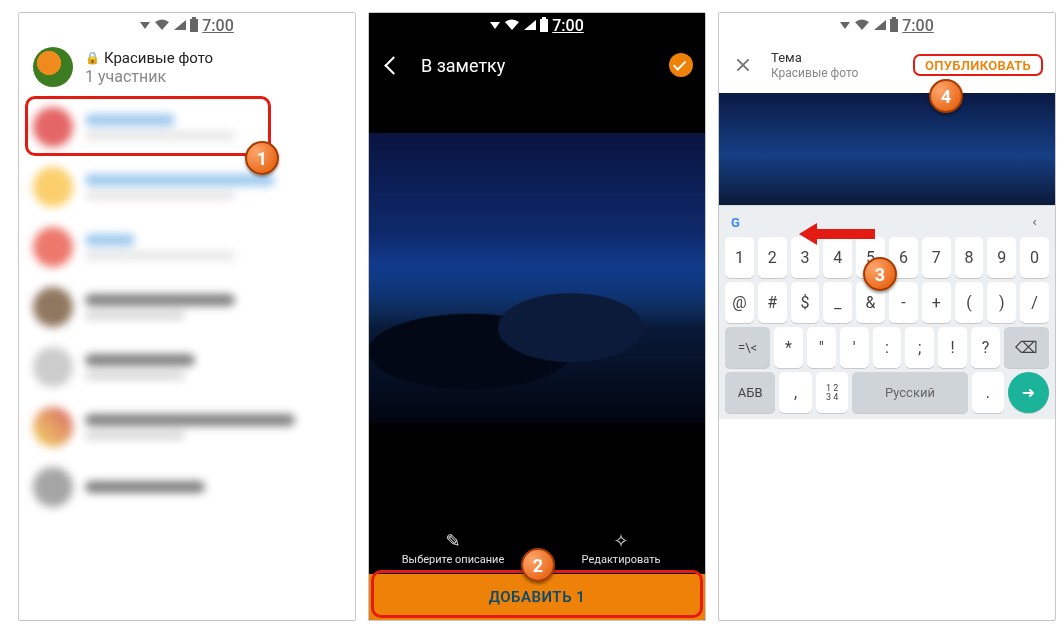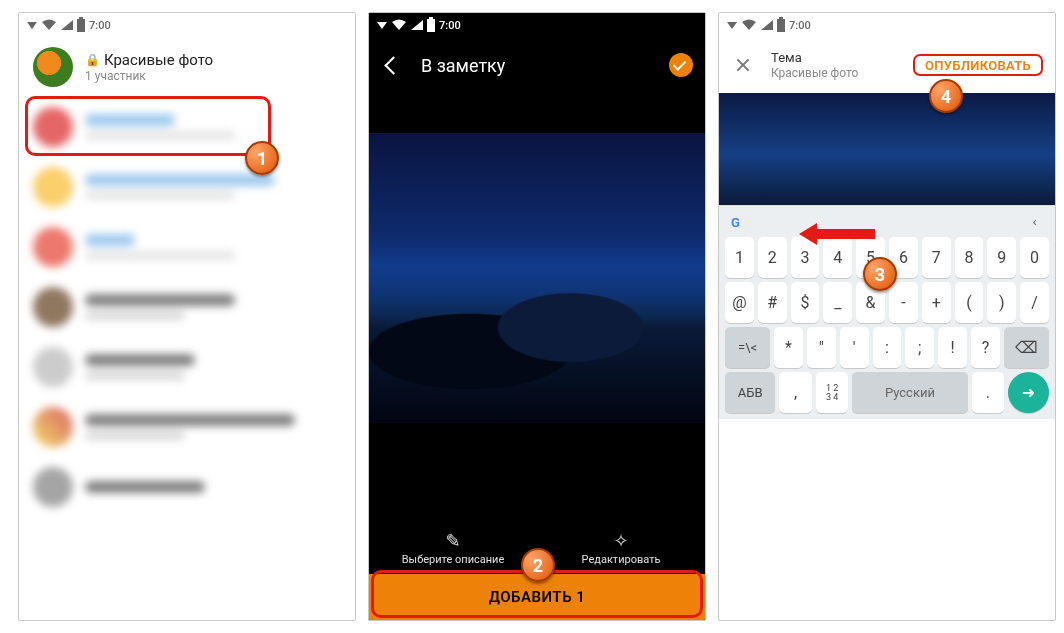--- a/index.html
+++ b/index.html
@@ -21,23 +21,23 @@
     background: #fff;
     border: 1px solid #c7c7c7;
     border-radius: 2px;
     overflow: hidden;
     flex: none;
   }
   .phone.dark { background:#000; color:#fff; }
   
   .status-bar {
     height: 24px;
-    display:flex; align-items:center; justify-content:flex-start;
+    display:flex; align-items:center; justify-content:center;
     padding:0 8px; gap:4px;
-    font-size:11px; font-weight:500;
+    font-size:16px; font-weight:500;text-decoration:underline;
   }
   .status-bar.light{ background:#fff; color:#666;}
   .status-bar.black{ background:#000; color:#fff;}
   .tri{ width:0;height:0;border-left:5px solid transparent;border-right:5px solid transparent;}
   .tri.down{ border-top:7px solid currentColor;}
   .sig{ width:0;height:0;border-right:12px solid currentColor;border-bottom:10px solid transparent; transform:scaleY(-1);}
   .batt{ width:8px;height:13px;background:currentColor;position:relative;}
   .batt::before{content:"";position:absolute;top:-2px;left:2px;width:4px;height:2px;background:currentColor;}
   
   .appbar{
@@ -56,21 +56,21 @@
   .x-i{position:relative;}
   .x-i::before,.x-i::after{content:"";position:absolute;left:4px;top:11px;width:16px;height:2px;background:currentColor;}
   .x-i::before{transform:rotate(45deg);} .x-i::after{transform:rotate(-45deg);}
   .check-badge{width:24px;height:24px;border-radius:50%;background:#ee8208;display:flex;align-items:center;justify-content:center;}
   .check-badge::after{content:"";width:10px;height:5px;border-left:2px solid #fff;border-bottom:2px solid #fff;transform:rotate(-45deg) translateY(-2px);}
   
   .list{ position:relative; }
   .row{ display:flex; align-items:center; padding:10px 14px; gap:12px;}
   .avatar{ width:40px;height:40px;border-radius:50%; background:#ccc; flex:none;}
   .row .meta .nm{ font-size:15px; color:#222; display:flex;align-items:center;gap:4px;}
-  .row .meta .sb{ font-size:12px; color:#888;}
+  .row .meta .sb{ font-size:16px; color:#888;}
   .lock{ font-size:12px;color:#888;}
   .blurry{ filter: blur(4px); opacity:.75;}
   .highlight-frame{ position:absolute; border:3px solid #e31b12; border-radius:10px; pointer-events:none;}
   .step-badge{
     position:absolute; width:34px;height:34px;border-radius:50%;
     background:radial-gradient(circle at 30% 30%,#ffa56b,#e05500);
     border:2px solid #a53b00;
     display:flex;align-items:center;justify-content:center;
     color:#fff;font-weight:700;font-size:18px;
     box-shadow:0 2px 3px rgba(0,0,0,.4);
@@ -87,21 +87,21 @@
     background:
       radial-gradient(ellipse at 60% 40%, #0c1b3a 25%, transparent 26%),
       radial-gradient(ellipse at 30% 55%, #020815 30%, transparent 31%),
       linear-gradient(to top,#020510 0%,#091a38 60%, transparent 100%);
   }
   .bottom2{ position:absolute; left:0;right:0;bottom:0; }
   .two-actions{ display:flex; color:#e2e2e2; padding:4px 0 8px;}
   .act{ flex:1; text-align:center; font-size:11px;}
   .act .ic{ font-size:18px; display:block; margin-bottom:2px;}
   .add-btn{
-    background:#ee8208; color:#000000; text-align:center;
+    background:#ee8208; color:#0c4a6e; text-align:center;
     font-size:15px; font-weight:600; letter-spacing:.5px;
     padding:14px 0;
   }
   
   .post-area{}
   .hero3{
     height:112px;
     background: linear-gradient(to bottom,#0a1a44,#163f85 55%,#0b1a38);
   }
   .caption-in{

